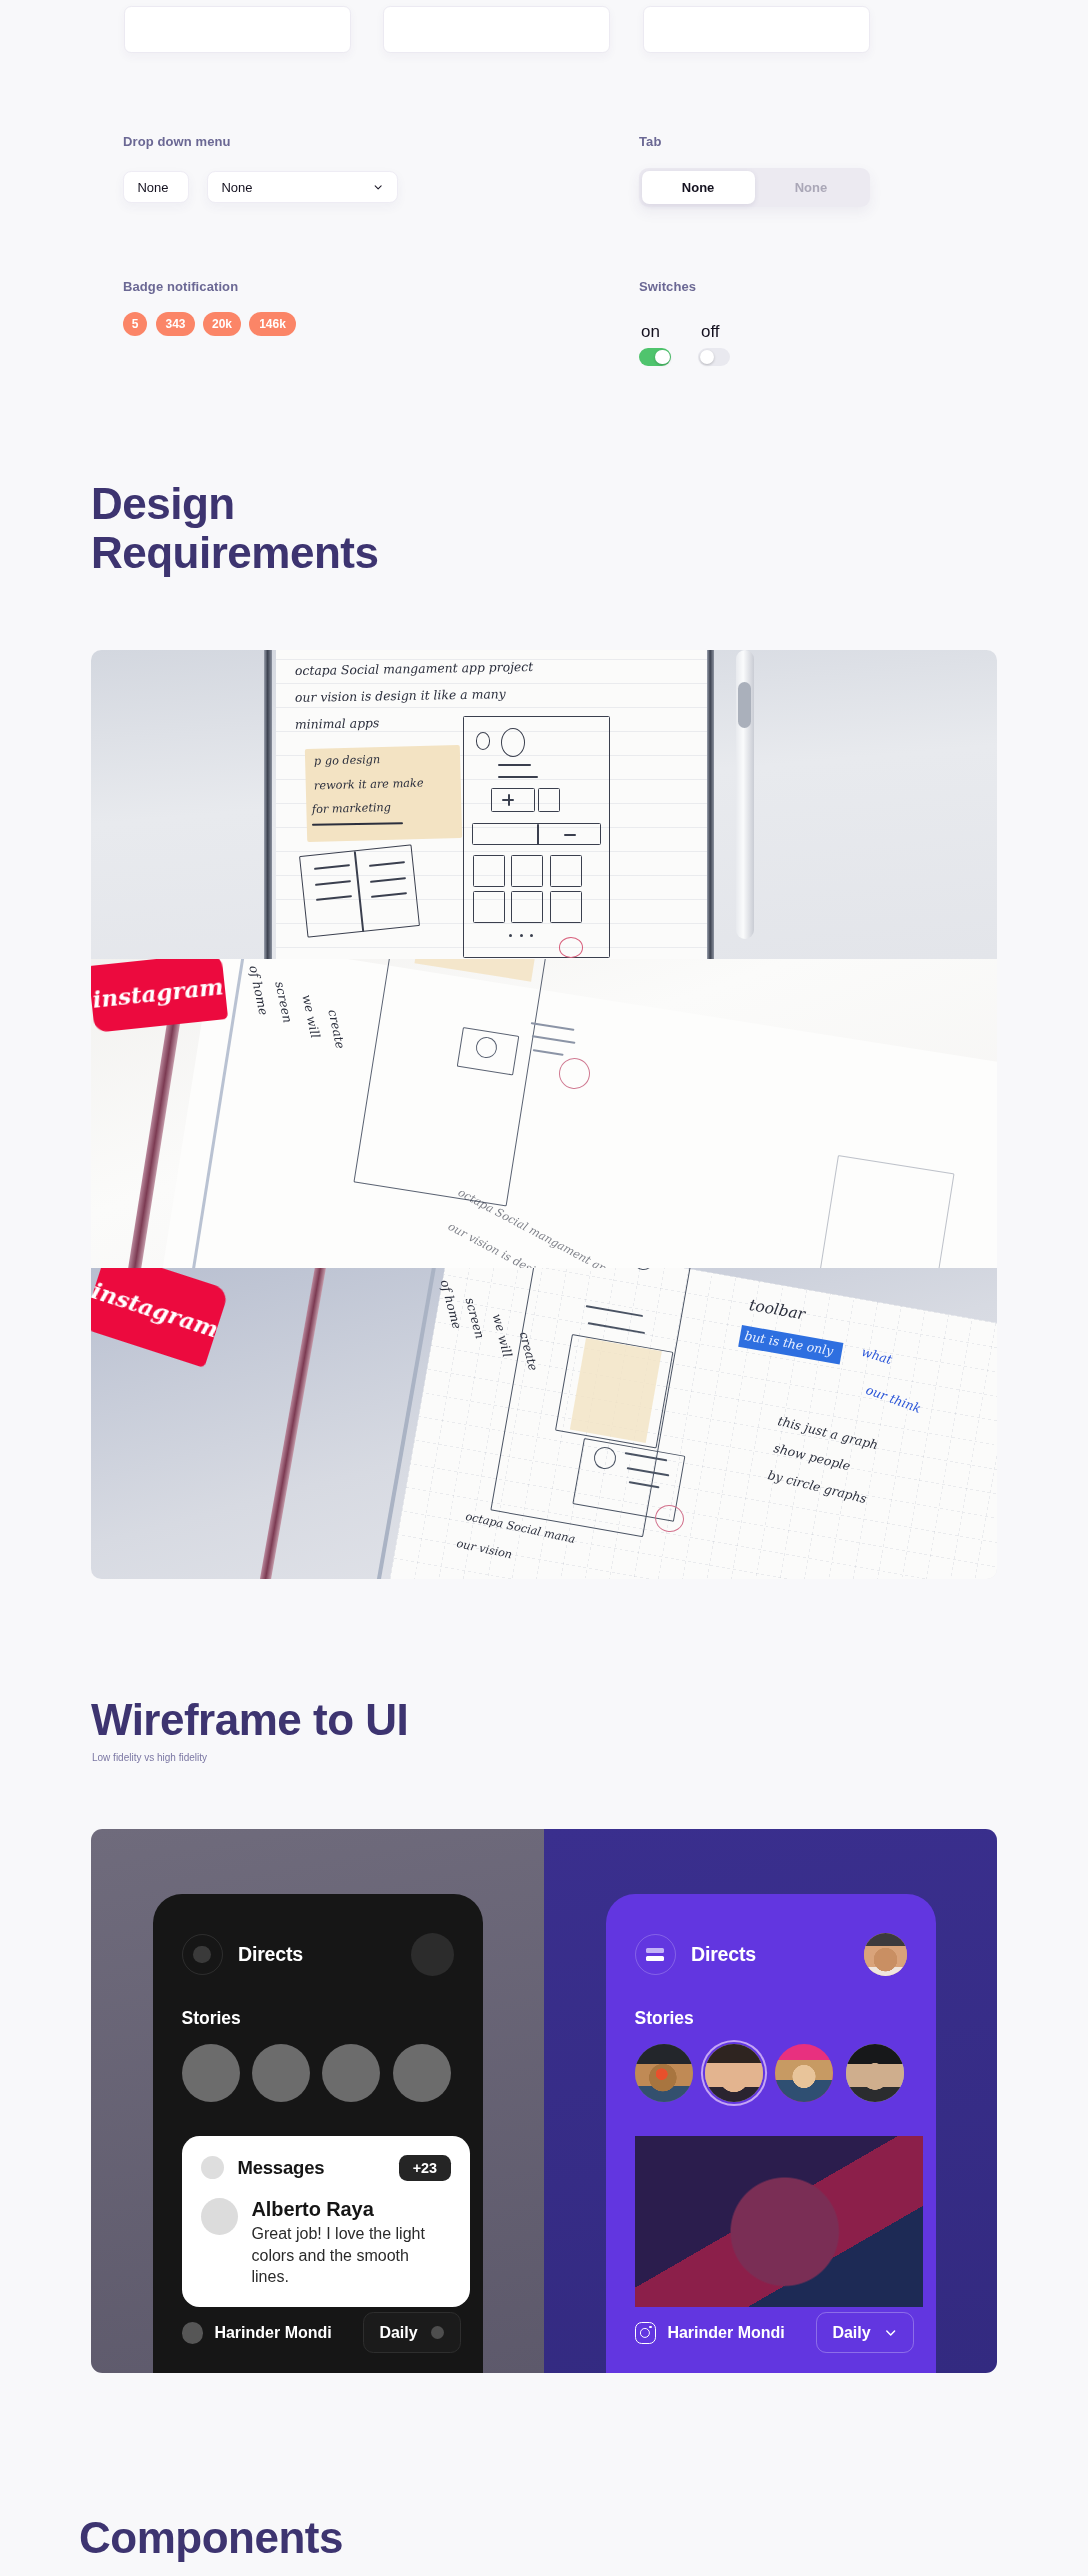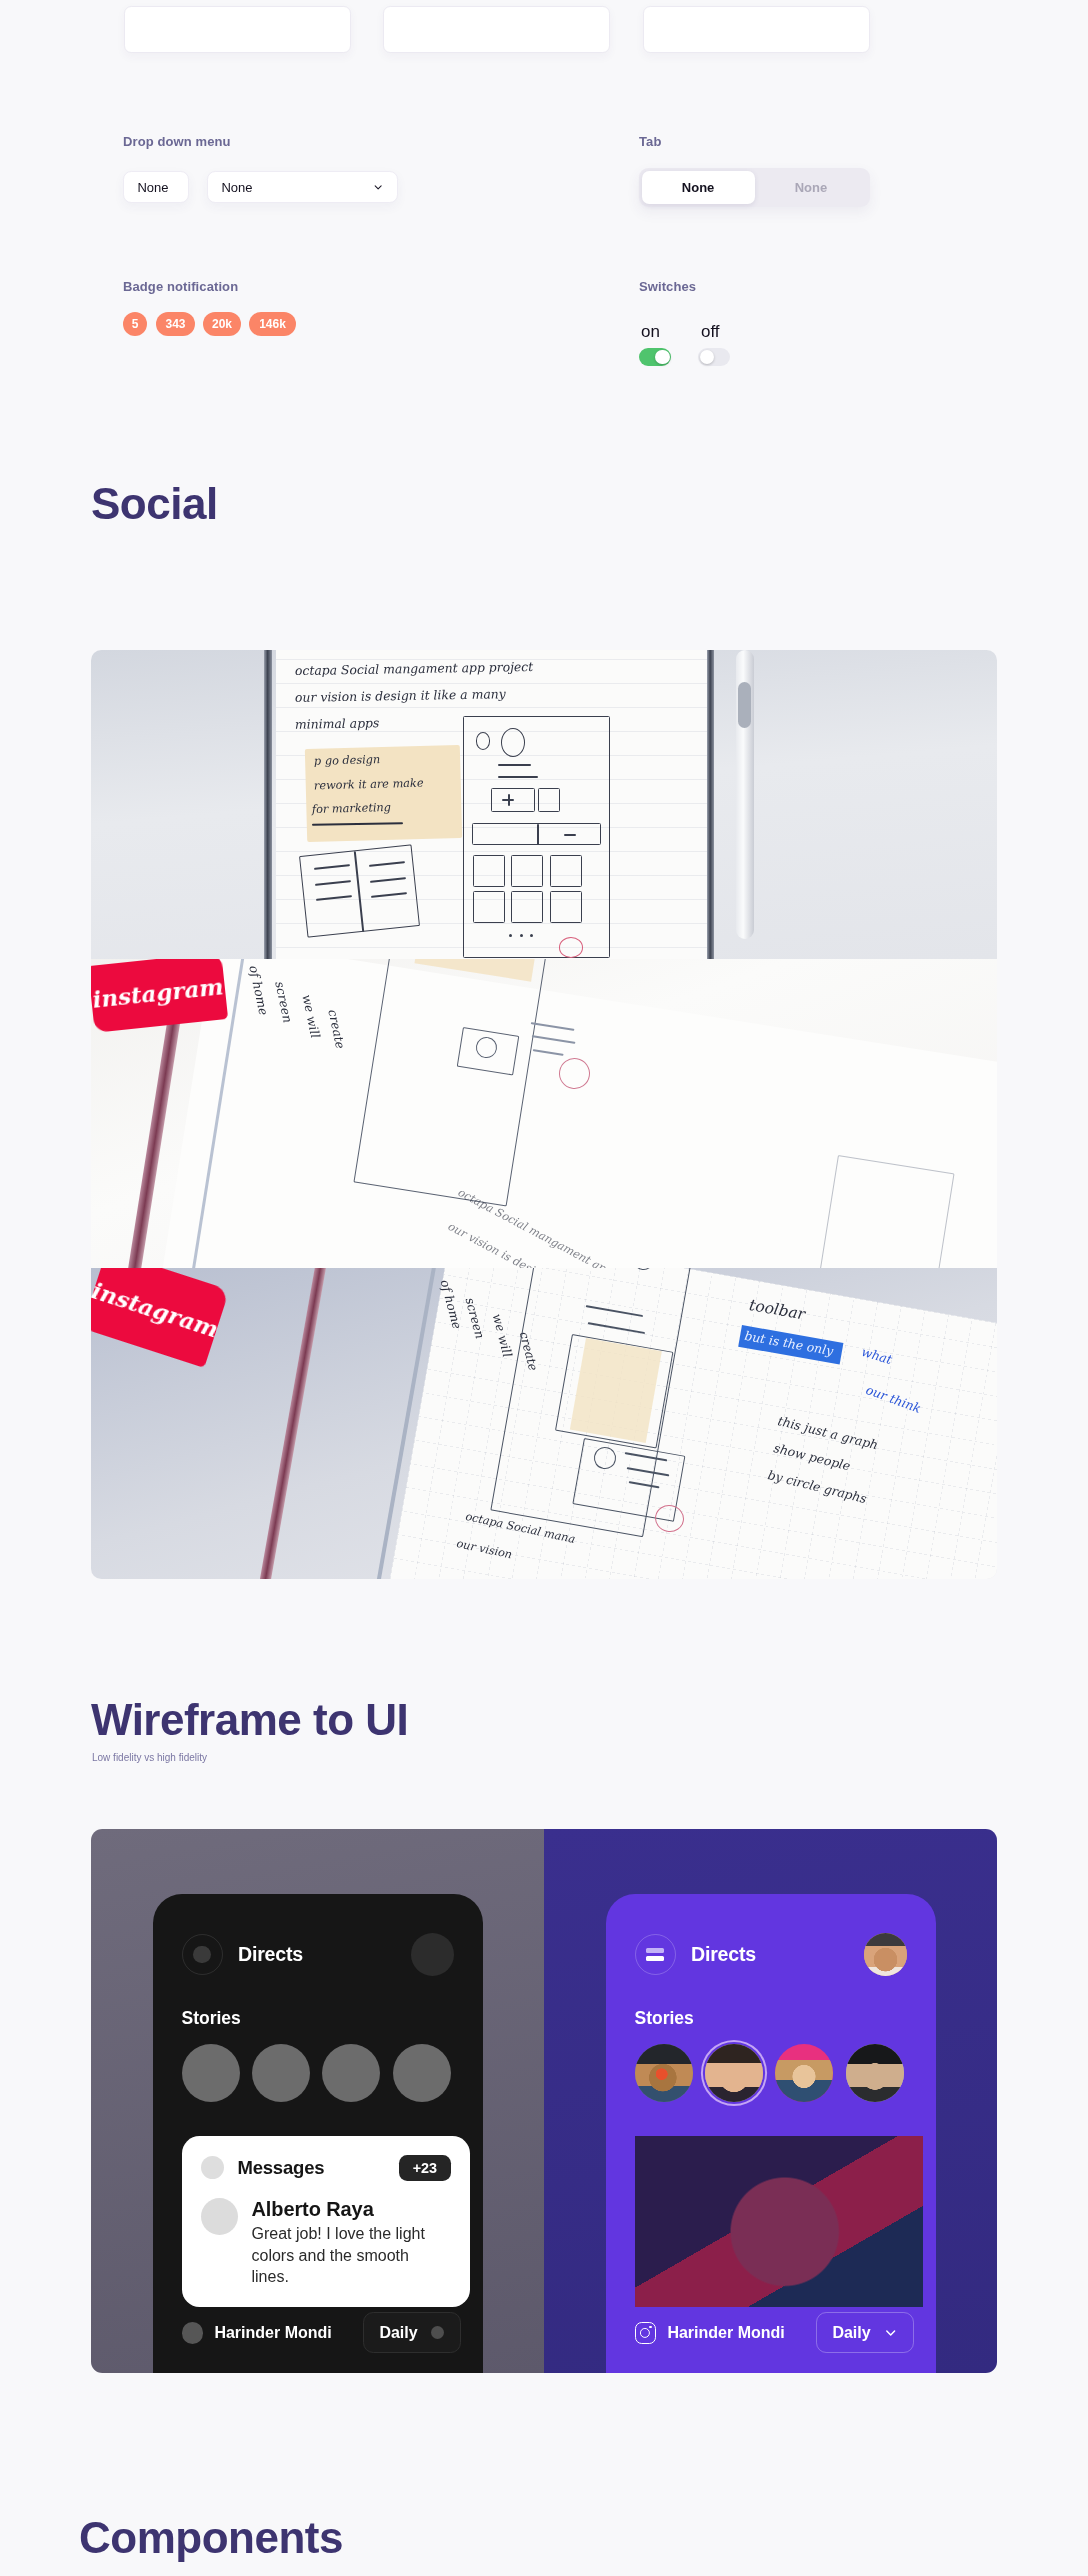--- a/index.html
+++ b/index.html
@@ -309,21 +309,22 @@
   <div class="sw-lab" style="left:701px; top:286px;">off</div>
 
   <div class="sw on" style="left:639px; top:312px;">
     <span class="knob"></span>
   </div>
   <div class="sw off" style="left:698px; top:312px;">
     <span class="knob"></span>
   </div>
 
   <div class="h-big" style="left:91px; top:443px;">
-    <div>Social</div>
+    <div>Design</div>
+    <div>Requirements</div>
   </div>
 
   <div class="photos">
 
     <div class="photo p1">
       <div class="nb nb-page" style="left:185px; top:-15.5px; width:433px; height:340px;"></div>
       <div class="nb spine" style="left:173px; top:-10.3px; width:8.2px; height:330px;"></div>
       <div class="nb spine" style="left:616px; top:-10.3px; width:7.2px; height:330px;"></div>
       <div class="nb pencil" style="left:645px; top:0px; width:17.5px; height:289px;"></div>
       <div class="nb" style="left:647px; top:32px; width:13.4px; height:46px; background:#aab0bb; border-radius:6.7px;"></div>

